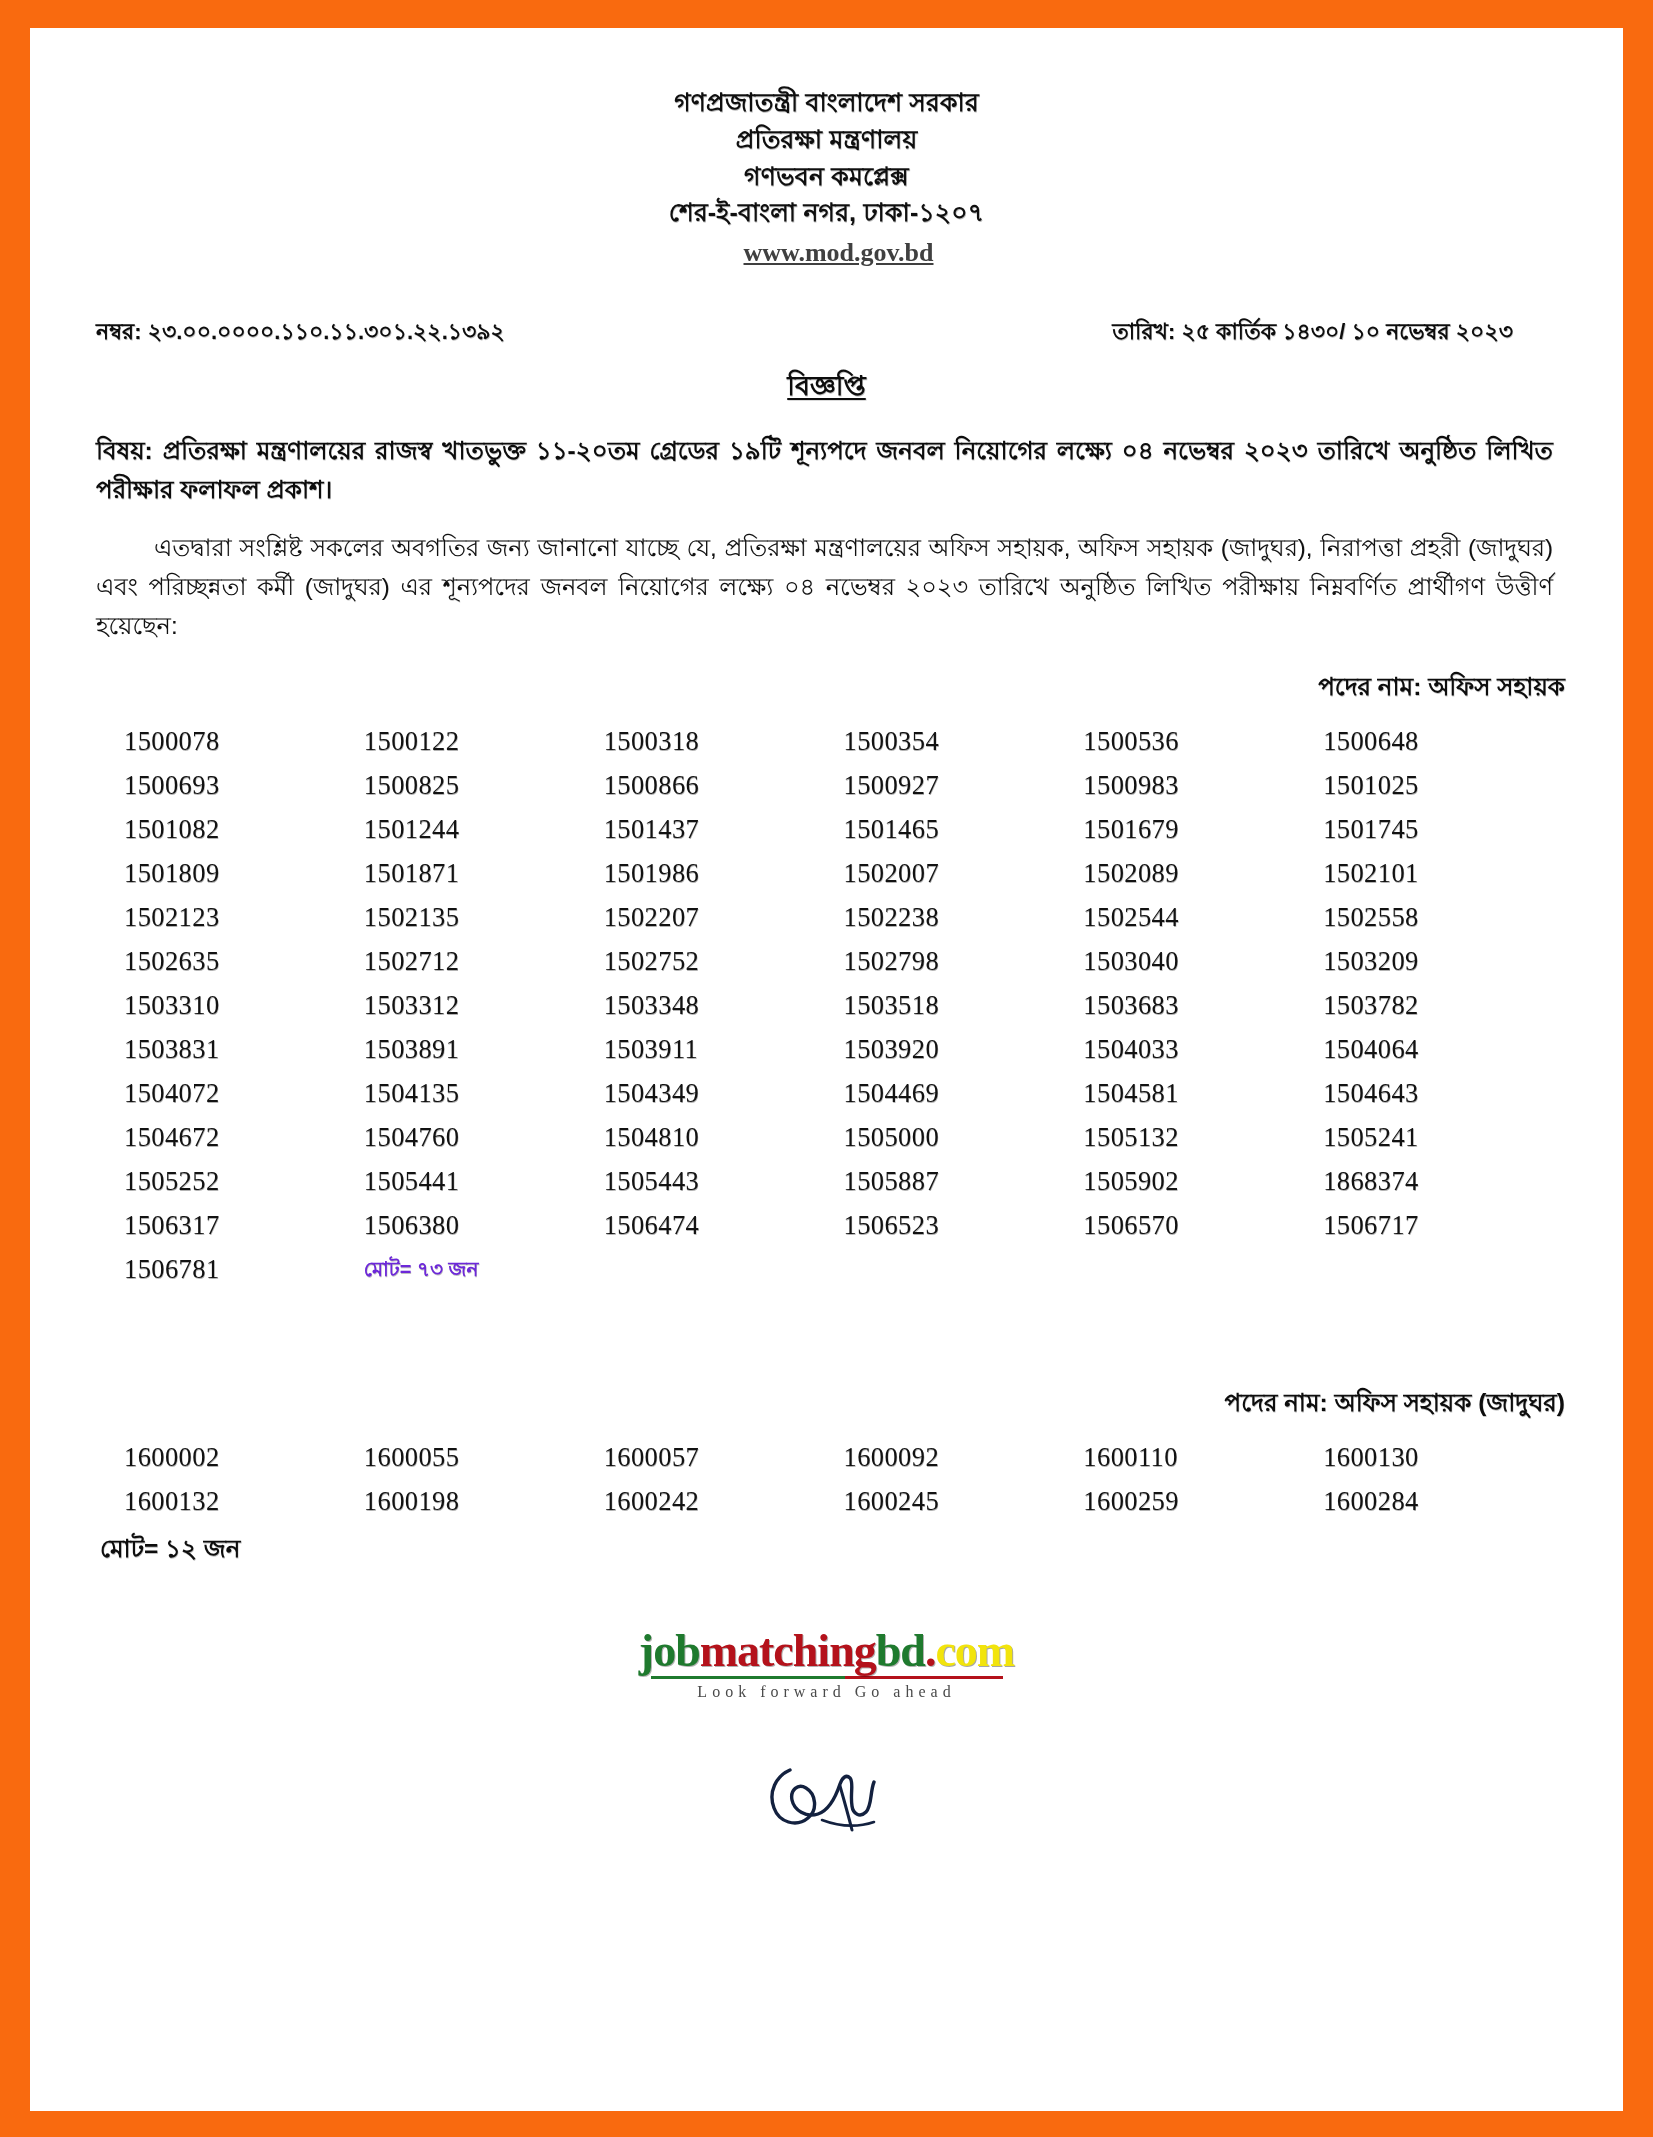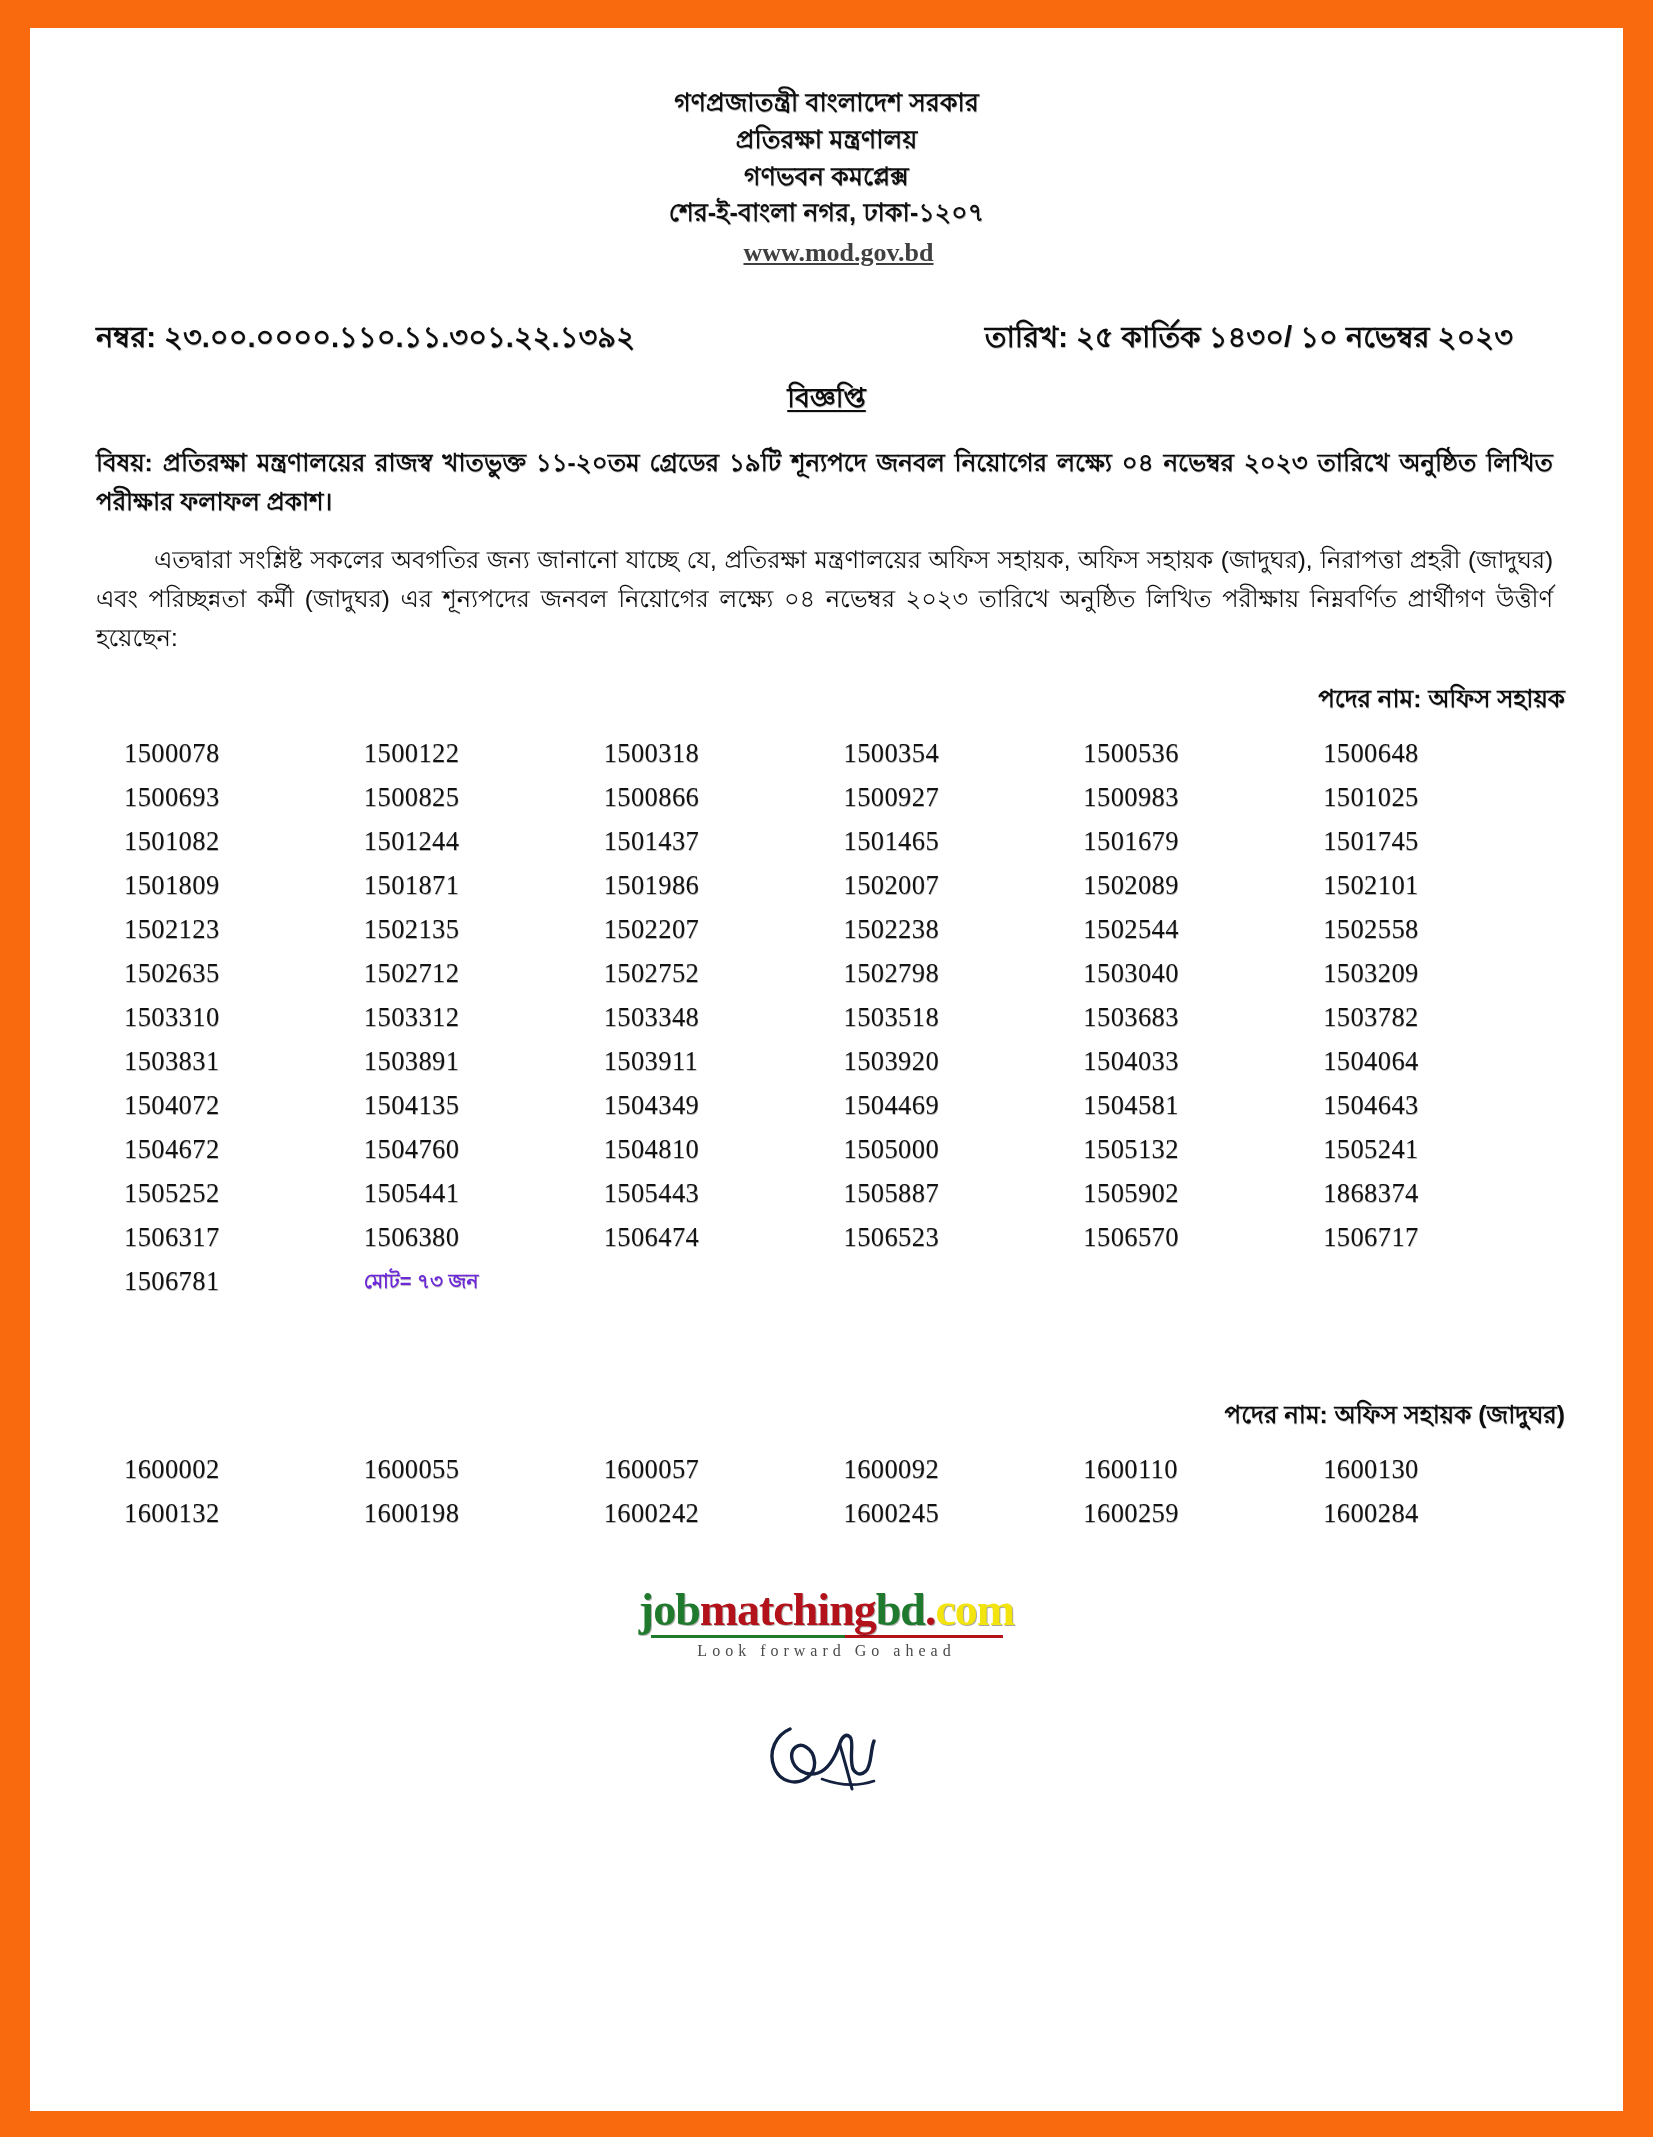--- a/index.html
+++ b/index.html
@@ -60,21 +60,21 @@
 
   
   .memo-meta {
     display: flex;
     justify-content: space-between;
     align-items: baseline;
     margin-top: 42px;
     padding: 0 16px 0 8px;
     font-family: "Liberation Sans", "DejaVu Sans", sans-serif;
     font-weight: 700;
-    font-size: 29px;
+    font-size: 22px;
     color: #0d0d0d;
     text-shadow: 0.6px 0.6px 0 rgba(0,0,0,0.25);
   }
   .memo-meta .meta-ref { white-space: nowrap; }
   .memo-meta .meta-date { white-space: nowrap; padding-right: 36px; }
 
   
   .notice-title {
     text-align: center;
     font-family: "Liberation Sans", "DejaVu Sans", sans-serif;
@@ -358,20 +358,21 @@
       </div>
       <div class="roll-row">
         <div class="roll-cell">1600132</div>
         <div class="roll-cell">1600198</div>
         <div class="roll-cell">1600242</div>
         <div class="roll-cell">1600245</div>
         <div class="roll-cell">1600259</div>
         <div class="roll-cell">1600284</div>
       </div>
     </div>
+    <div class="total-standalone">মোট= ১২ জন</div>
 
     <div class="watermark">
       <div class="wm-wordmark"><span class="wm-green">job</span><span class="wm-red">matching</span><span class="wm-green">bd</span><span class="wm-red">.</span><span class="wm-yellow">com</span></div>
       <div class="wm-rule"></div>
       <div class="wm-tagline">Look forward Go ahead</div>
     </div>
 
     <div class="signature-area">
       <svg class="sig-svg" width="150" height="96" viewBox="0 0 150 96" fill="none" xmlns="http://www.w3.org/2000/svg">
         <path d="M38 14 C24 20, 16 36, 22 52 C27 66, 44 72, 56 62 C66 54, 64 38, 54 32 C46 27, 38 34, 40 44 C42 54, 54 62, 66 58 C78 54, 84 40, 88 28 C90 22, 94 18, 98 22 C102 26, 98 38, 100 50 C101 58, 108 62, 114 56 C120 50, 118 36, 122 26" stroke="#13213f" stroke-width="3.4" stroke-linecap="round" stroke-linejoin="round"></path>

